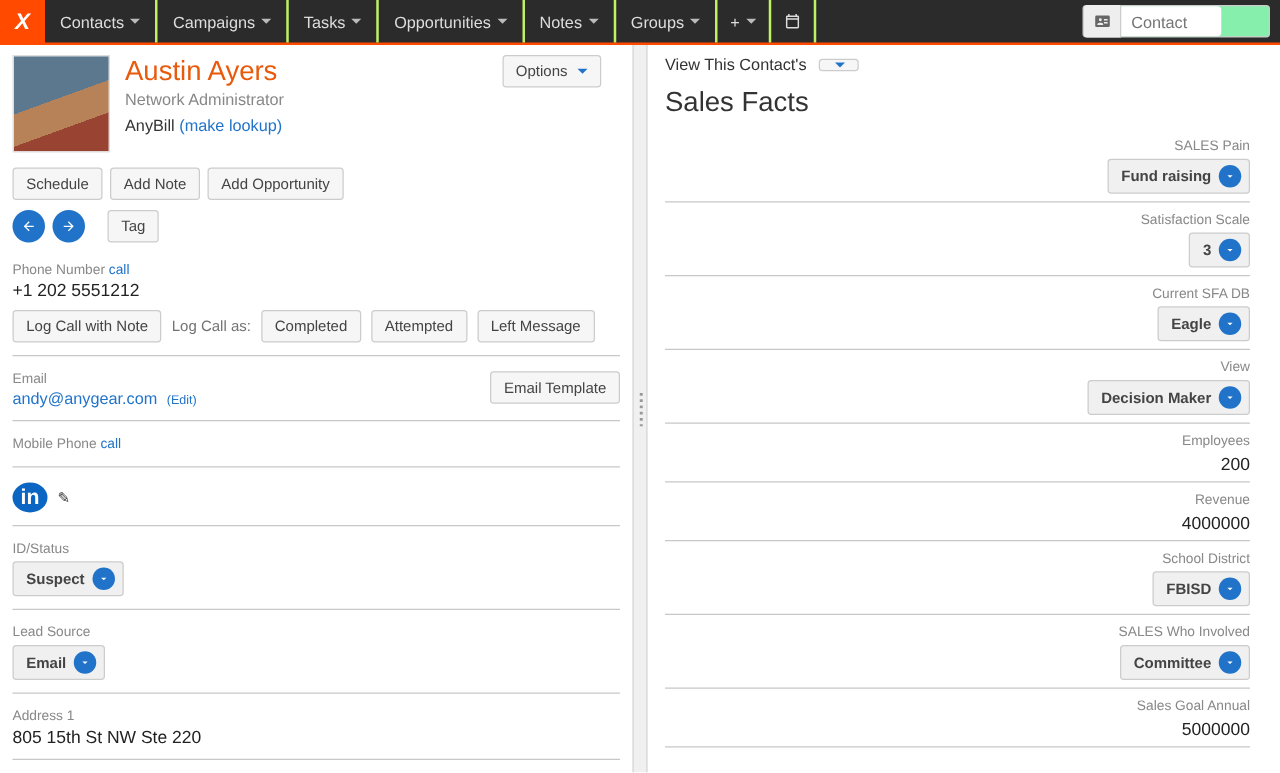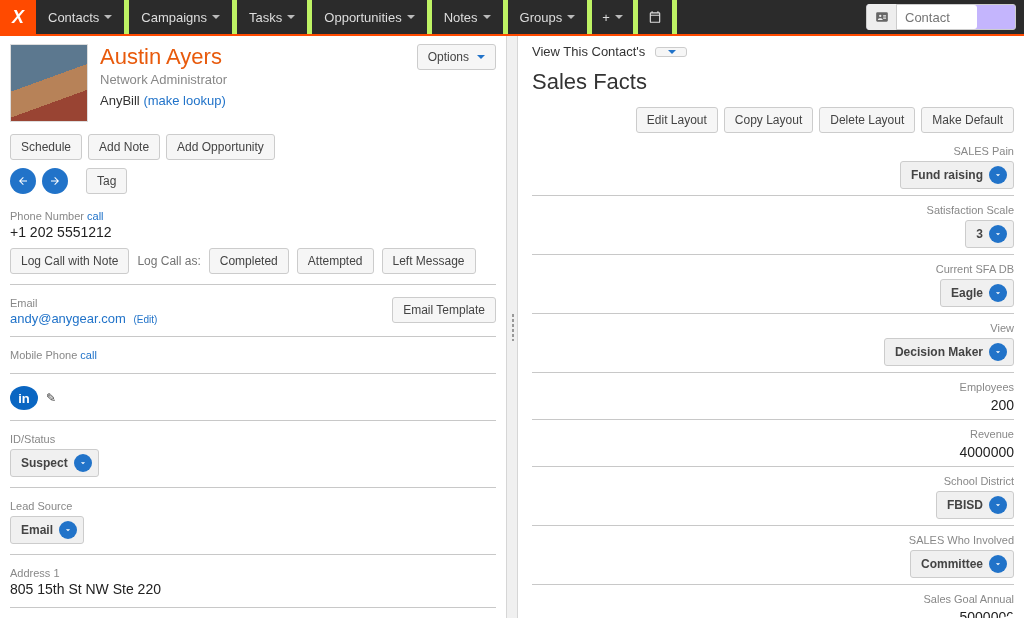--- a/index.html
+++ b/index.html
@@ -24,32 +24,32 @@
     background: #ff4a00;
     display:flex;align-items:center;justify-content:center;
     color:#fff;font-weight:bold;font-size:18px;
     position:relative;
   }
   .logo span { font-style: italic;}
   .nav-items { display:flex; height:100%; }
   .nav-item {
     color:#ddd; padding:0 12px; height:100%;
     display:flex; align-items:center; gap:5px;
-    border-right:5px solid #bef264;
+    border-right:2px solid #bef264;
     font-size:13px;
     cursor:pointer;
   }
   .nav-item.small { padding:0 10px; }
   .caret {
     width:0;height:0;border-left:4px solid transparent;
     border-right:4px solid transparent;border-top:4px solid #bbb;
   }
   .topbar-spacer{flex:1}
   .search-wrap{
-    background:#c4b5fd;border-radius:3px;margin-right:8px;
+    background:#86efac;border-radius:3px;margin-right:8px;
     display:flex;align-items:center;height:26px;min-width:150px;
     border:1px solid #ccc;
   }
   .search-btn{
     width:30px;height:26px;background:#eee;border-right:1px solid #ccc;
     display:flex;align-items:center;justify-content:center;
     border-top-left-radius:3px;border-bottom-left-radius:3px;
     color:#666;
   }
   .search-input{
@@ -68,34 +68,34 @@
     width:12px;background:#f0f0f0;border-left:1px solid #d6d6d6;border-right:1px solid #d6d6d6;
     position:relative;cursor:ew-resize;
   }
   .divider::before{
     content:"";position:absolute;left:4px;top:50%;transform:translateY(-50%);
     width:4px;height:28px;
     background:
       radial-gradient(#999 1px, transparent 1px) 0 0/4px 5px repeat-y;
   }
   .right{
-    flex:1; padding:8px 10px 0 14px; overflow-y:auto;border-radius:26px;
+    flex:1; padding:8px 24px 0 14px; overflow-y:auto;
   }
   
   .contact-head{display:flex;gap:12px;position:relative;}
   .avatar{
     width:78px;height:78px;background:linear-gradient(160deg,#5c788f 0 45%,#b78258 45% 70%,#994433 70%);
     border:1px solid #ddd;
   }
   .cname{color:#e85a0c;font-size:22px;margin:0 0 2px 0;}
   .ctitle{color:#888;font-size:13px;margin:0 0 6px 0;}
   .ccomp{font-size:13px}
   .lookup{color:#2173c9}
   .options{
-    position:absolute;right:0;top:0;padding-left:37px;
+    position:absolute;right:15px;top:0;padding-left:37px;
   }
   
   .btn{
     display:inline-flex;align-items:center;gap:6px;
     background:#f6f6f6;border:1px solid #ccc;border-radius:3px;
     padding:5px 10px;font-size:12px;color:#444;cursor:pointer;
     line-height:14px;
   }
   .btn .caret{border-top-color:#888;margin-left:2px}
   .btn.small{padding:3px 10px}
@@ -124,21 +124,21 @@
   }
   .pill .vchev{
     width:18px;height:18px;border-radius:50%;background:#2173c9;
     display:flex;align-items:center;justify-content:center;
   }
   .vchev svg{fill:#fff;width:10px;height:10px}
   
   .li-icon{
     width:28px;height:24px;border-radius:50%;background:#0a66c2;color:#fff;
     display:flex;align-items:center;justify-content:center;font-weight:bold;
-    font-size:13px;
+    font-size:17px;
   }
   .pencil{font-size:12px;color:#333;cursor:pointer}
   
   .rhead{display:flex;align-items:center;gap:10px;margin-bottom:10px}
   .rtitle{font-size:22px;color:#333;margin:10px 0 12px 0}
   .layout-actions{display:flex;gap:6px;justify-content:flex-end;margin-bottom:8px}
   .field{
     border-bottom:1px solid #c8c8c8;padding:4px 0 6px 0;margin-bottom:4px;
     text-align:right;
   }
@@ -323,26 +323,20 @@
 
     <div class="rhead">
       <span>View This Contact's</span>
       <div class="btn small" style="padding:2px 10px">
         <span class="caret" style="border-top-color:#2173c9"></span>
       </div>
     </div>
 
     <div class="rtitle">Sales Facts</div>
 
-    <div class="layout-actions">
-      <div class="btn">Edit Layout</div>
-      <div class="btn">Copy Layout</div>
-      <div class="btn">Delete Layout</div>
-      <div class="btn">Make Default</div>
-    </div>
 
     <div id="right-fields">
         <div class="field">
           <div class="label">SALES Pain</div>
           <div class="pillwrap">
             <div class="pill">
               <span>Fund raising</span>
               <span class="vchev">
                 <svg viewBox="0 0 24 24">
                   <path d="M7 10l5 5 5-5z"></path>

